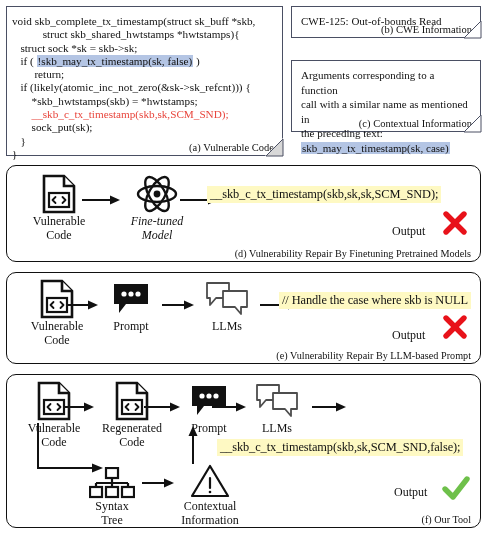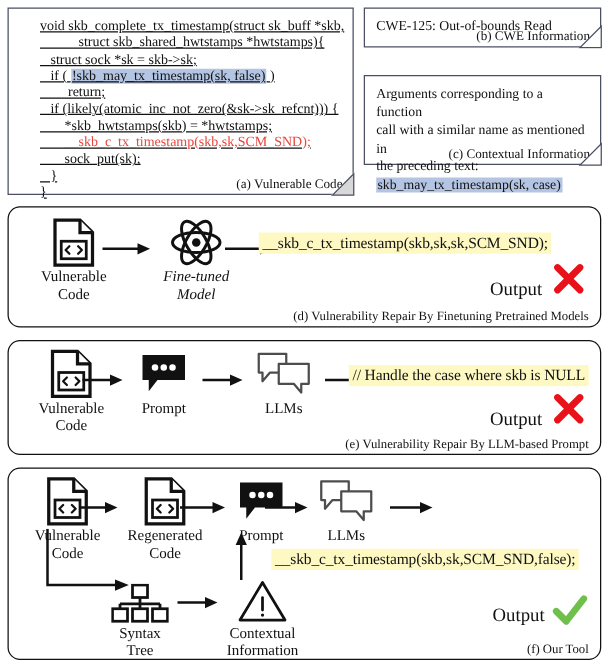--- a/index.html
+++ b/index.html
@@ -8,41 +8,41 @@
     font-family:"Liberation Serif","DejaVu Serif",serif;
     color:#111;
   }
   .panel{position:absolute;border:1px solid #4a4f63;background:#fff;box-sizing:border-box;}
   .panel.round{border-radius:10px;border-color:#111;}
   
   .fold{position:absolute;right:-1px;bottom:-1px;width:19px;height:19px;overflow:visible;}
   .fold svg{display:block;}
   
   .codeblock{
-    position:absolute;left:25px;top:8px;right:10px;
+    position:absolute;left:5px;top:8px;right:10px;
     font-family:"Liberation Serif","DejaVu Serif",serif;
-    font-size:11.2px;line-height:13.3px;white-space:pre;text-decoration:underline;
+    font-size:11.2px;line-height:13.3px;white-space:pre;
   }
   .hl-blue{background:#b4c5e4;padding:0 1px;}
   .red{color:#e8453c;}
   .cap{
     position:absolute;right:8px;bottom:2px;font-size:10.5px;
     font-family:"Liberation Serif","DejaVu Serif",serif;
   }
   .ptext{position:absolute;left:9px;top:7px;right:9px;font-size:11px;line-height:14.5px;}
   
   .node{position:absolute;text-align:center;}
   .node .lbl{font-size:12px;line-height:13.5px;margin-top:1px;white-space:pre;}
   .icon{height:40px;display:flex;align-items:center;justify-content:center;}
   .arrow{position:absolute;}
   .outcode{
     position:absolute;background:#fef9c3;font-size:12.4px;
     padding:1px 3px;white-space:nowrap;letter-spacing:-0.1px;
   }
-  .outlabel{position:absolute;font-size:15px;}
+  .outlabel{position:absolute;font-size:12px;}
   .mark{position:absolute;font-weight:bold;}
   .secap{position:absolute;right:9px;bottom:2px;font-size:10.2px;}
 </style>
 </head>
 <body>
 
 <div class="panel" style="left:6px;top:6px;width:277px;height:150px;">
   <div class="codeblock" id="code-a"><div><span>void skb_complete_tx_timestamp(struct sk_buff *skb,</span></div><div><span>           struct skb_shared_hwtstamps *hwtstamps){</span></div><div><span>   struct sock *sk = skb-&gt;sk;</span></div><div><span>   if ( </span><span class="hl-blue">!skb_may_tx_timestamp(sk, false)</span><span> )</span></div><div><span>        return;</span></div><div><span>   if (likely(atomic_inc_not_zero(&amp;sk-&gt;sk_refcnt))) {</span></div><div><span>       *skb_hwtstamps(skb) = *hwtstamps;</span></div><div><span class="red">       __skb_c_tx_timestamp(skb,sk,SCM_SND);</span></div><div><span>       sock_put(sk);</span></div><div><span>   }</span></div><div><span>}</span></div></div>
   <div class="cap">(a) Vulnerable Code</div>
   <div class="fold">

